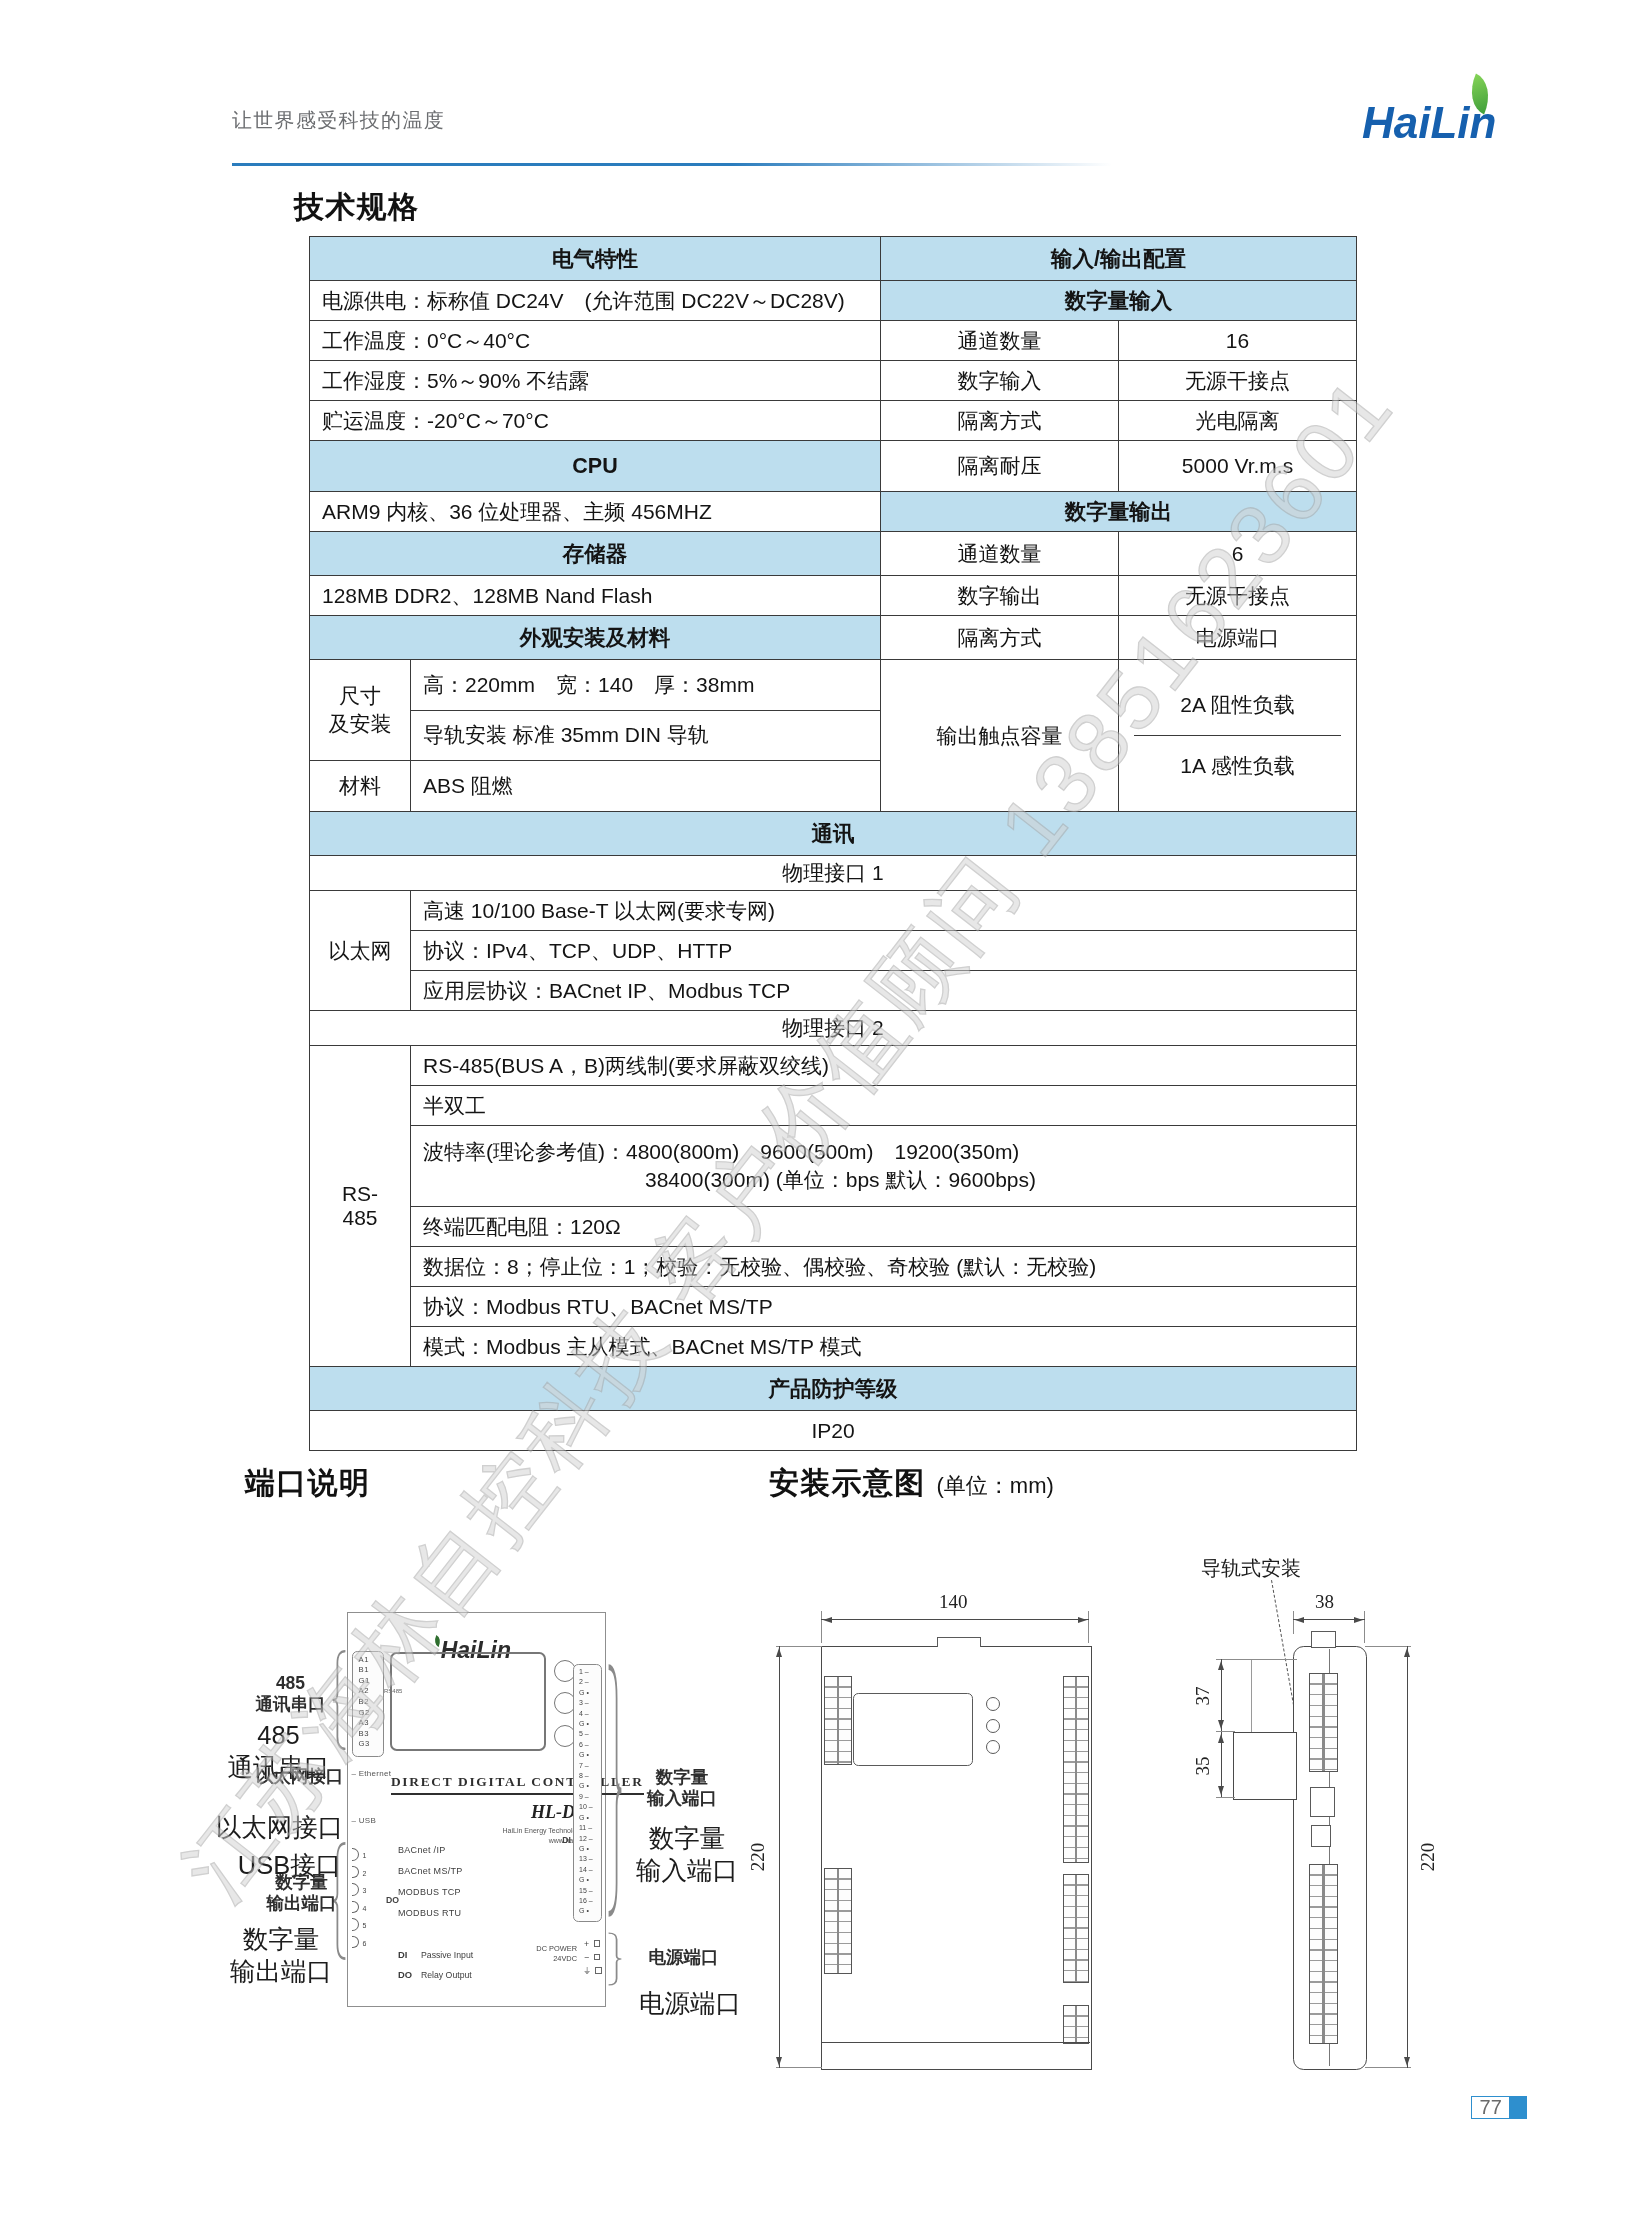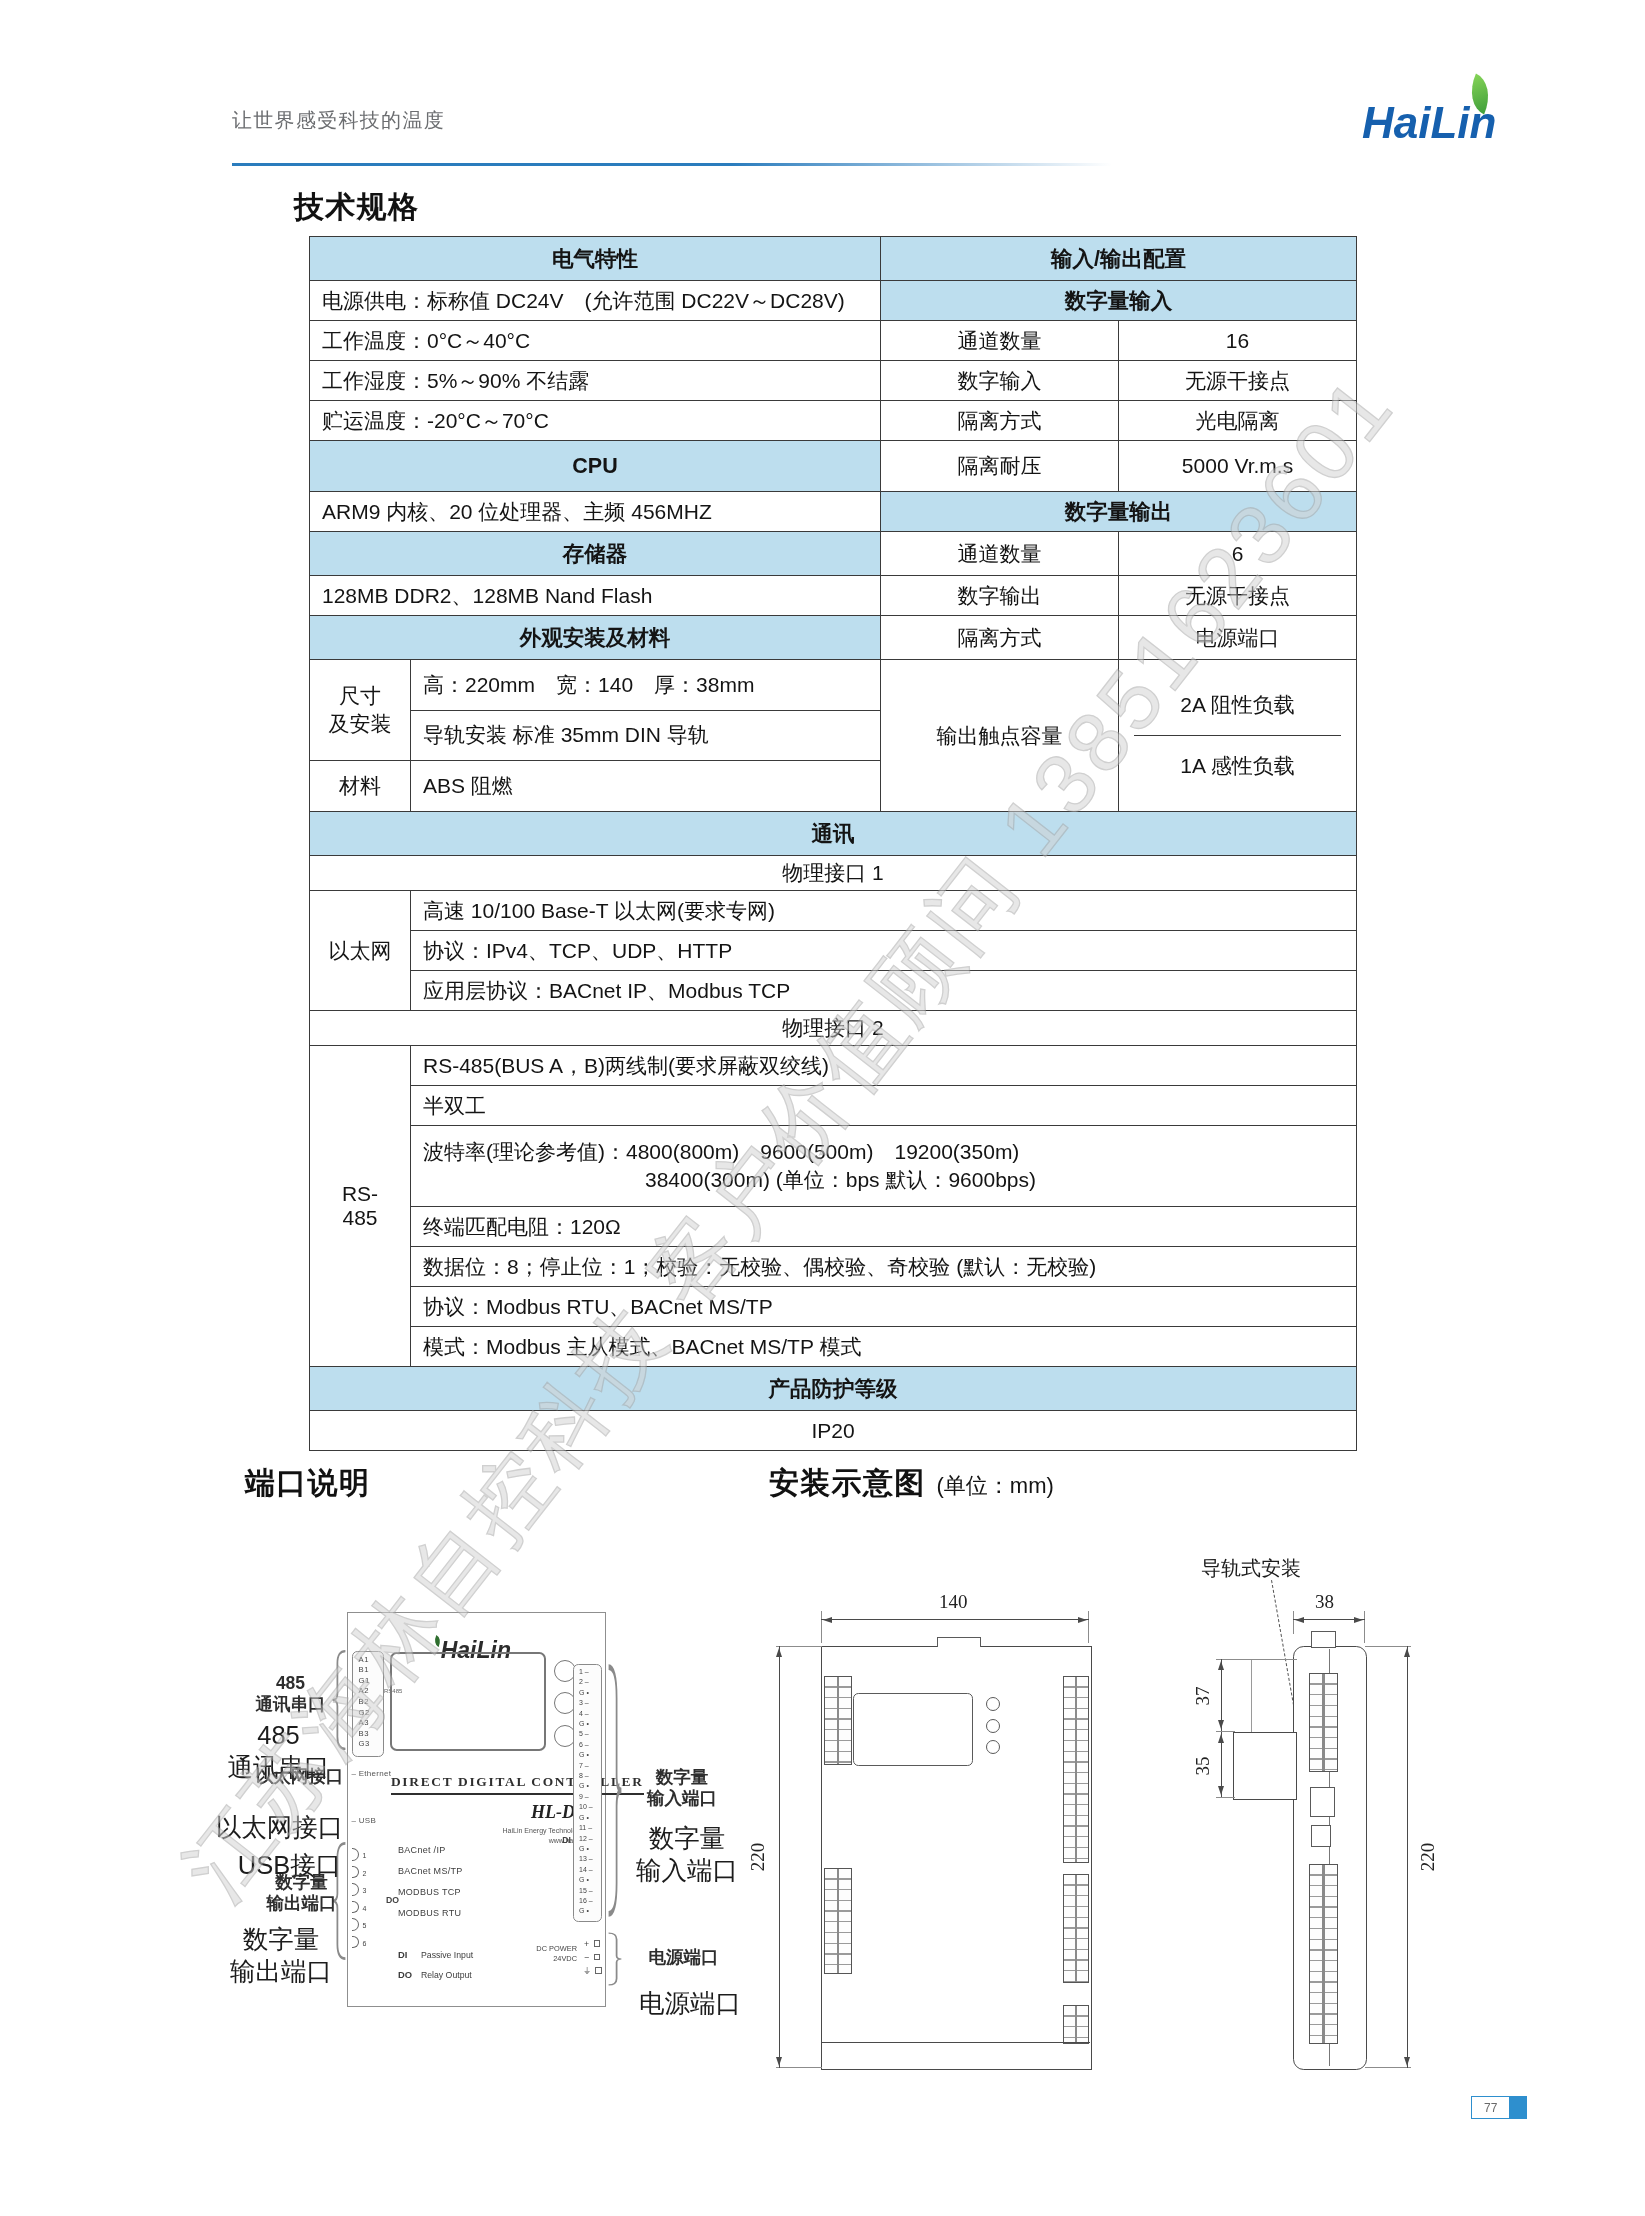--- a/index.html
+++ b/index.html
@@ -93,21 +93,21 @@
   .dimh::before{left:-1.3px;border-right:9.4px solid #4a4a4a}
   .dimh::after{right:-1.3px;border-left:9.4px solid #4a4a4a}
   .dimv::before,.dimv::after{content:"";position:absolute;left:-3.7px;border:3.4px solid transparent}
   .dimv::before{top:-1.3px;border-bottom:9.4px solid #4a4a4a}
   .dimv::after{bottom:-1.3px;border-top:9.4px solid #4a4a4a}
   .ext{position:absolute;background:#8c8c8c}
   .leader{position:absolute;border-top:1.3px dashed #555;transform-origin:left top}
   
   .pagebox{left:1471px;top:2096px;width:56px;height:23px;display:flex}
   .pagebox .num{width:39px;border:1.7px solid #2e8fce;background:#fff;display:flex;
-                align-items:center;justify-content:center;font-size:12px;color:#6a6a6a}
+                align-items:center;justify-content:center;font-size:20px;color:#6a6a6a}
   .pagebox .blk{width:17.5px;background:#2e8fce}
 </style>
 </head>
 <body>
 
 <div class="page">
 
   <div class="abs wm">江苏海林自控科技 客户价值顾问 13851623601</div>
 
   <div class="abs slogan">让世界感受科技的温度</div>
@@ -149,21 +149,21 @@
       <td colspan="2" class="lt">贮运温度：-20°C～70°C</td>
       <td class="cc">隔离方式</td>
       <td class="cc">光电隔离</td>
     </tr>
     <tr style="height:51px">
       <td colspan="2" class="hdr">CPU</td>
       <td class="cc">隔离耐压</td>
       <td class="cc">5000 Vr.m.s</td>
     </tr>
     <tr style="height:40px">
-      <td colspan="2" class="lt">ARM9 内核、20 位处理器、主频 456MHZ</td>
+      <td colspan="2" class="lt">ARM9 内核、36 位处理器、主频 456MHZ</td>
       <td colspan="2" class="hdr">数字量输出</td>
     </tr>
     <tr style="height:44px">
       <td colspan="2" class="hdr">存储器</td>
       <td class="cc">通道数量</td>
       <td class="cc">6</td>
     </tr>
     <tr style="height:40px">
       <td colspan="2" class="lt">128MB DDR2、128MB Nand Flash</td>
       <td class="cc">数字输出</td>

